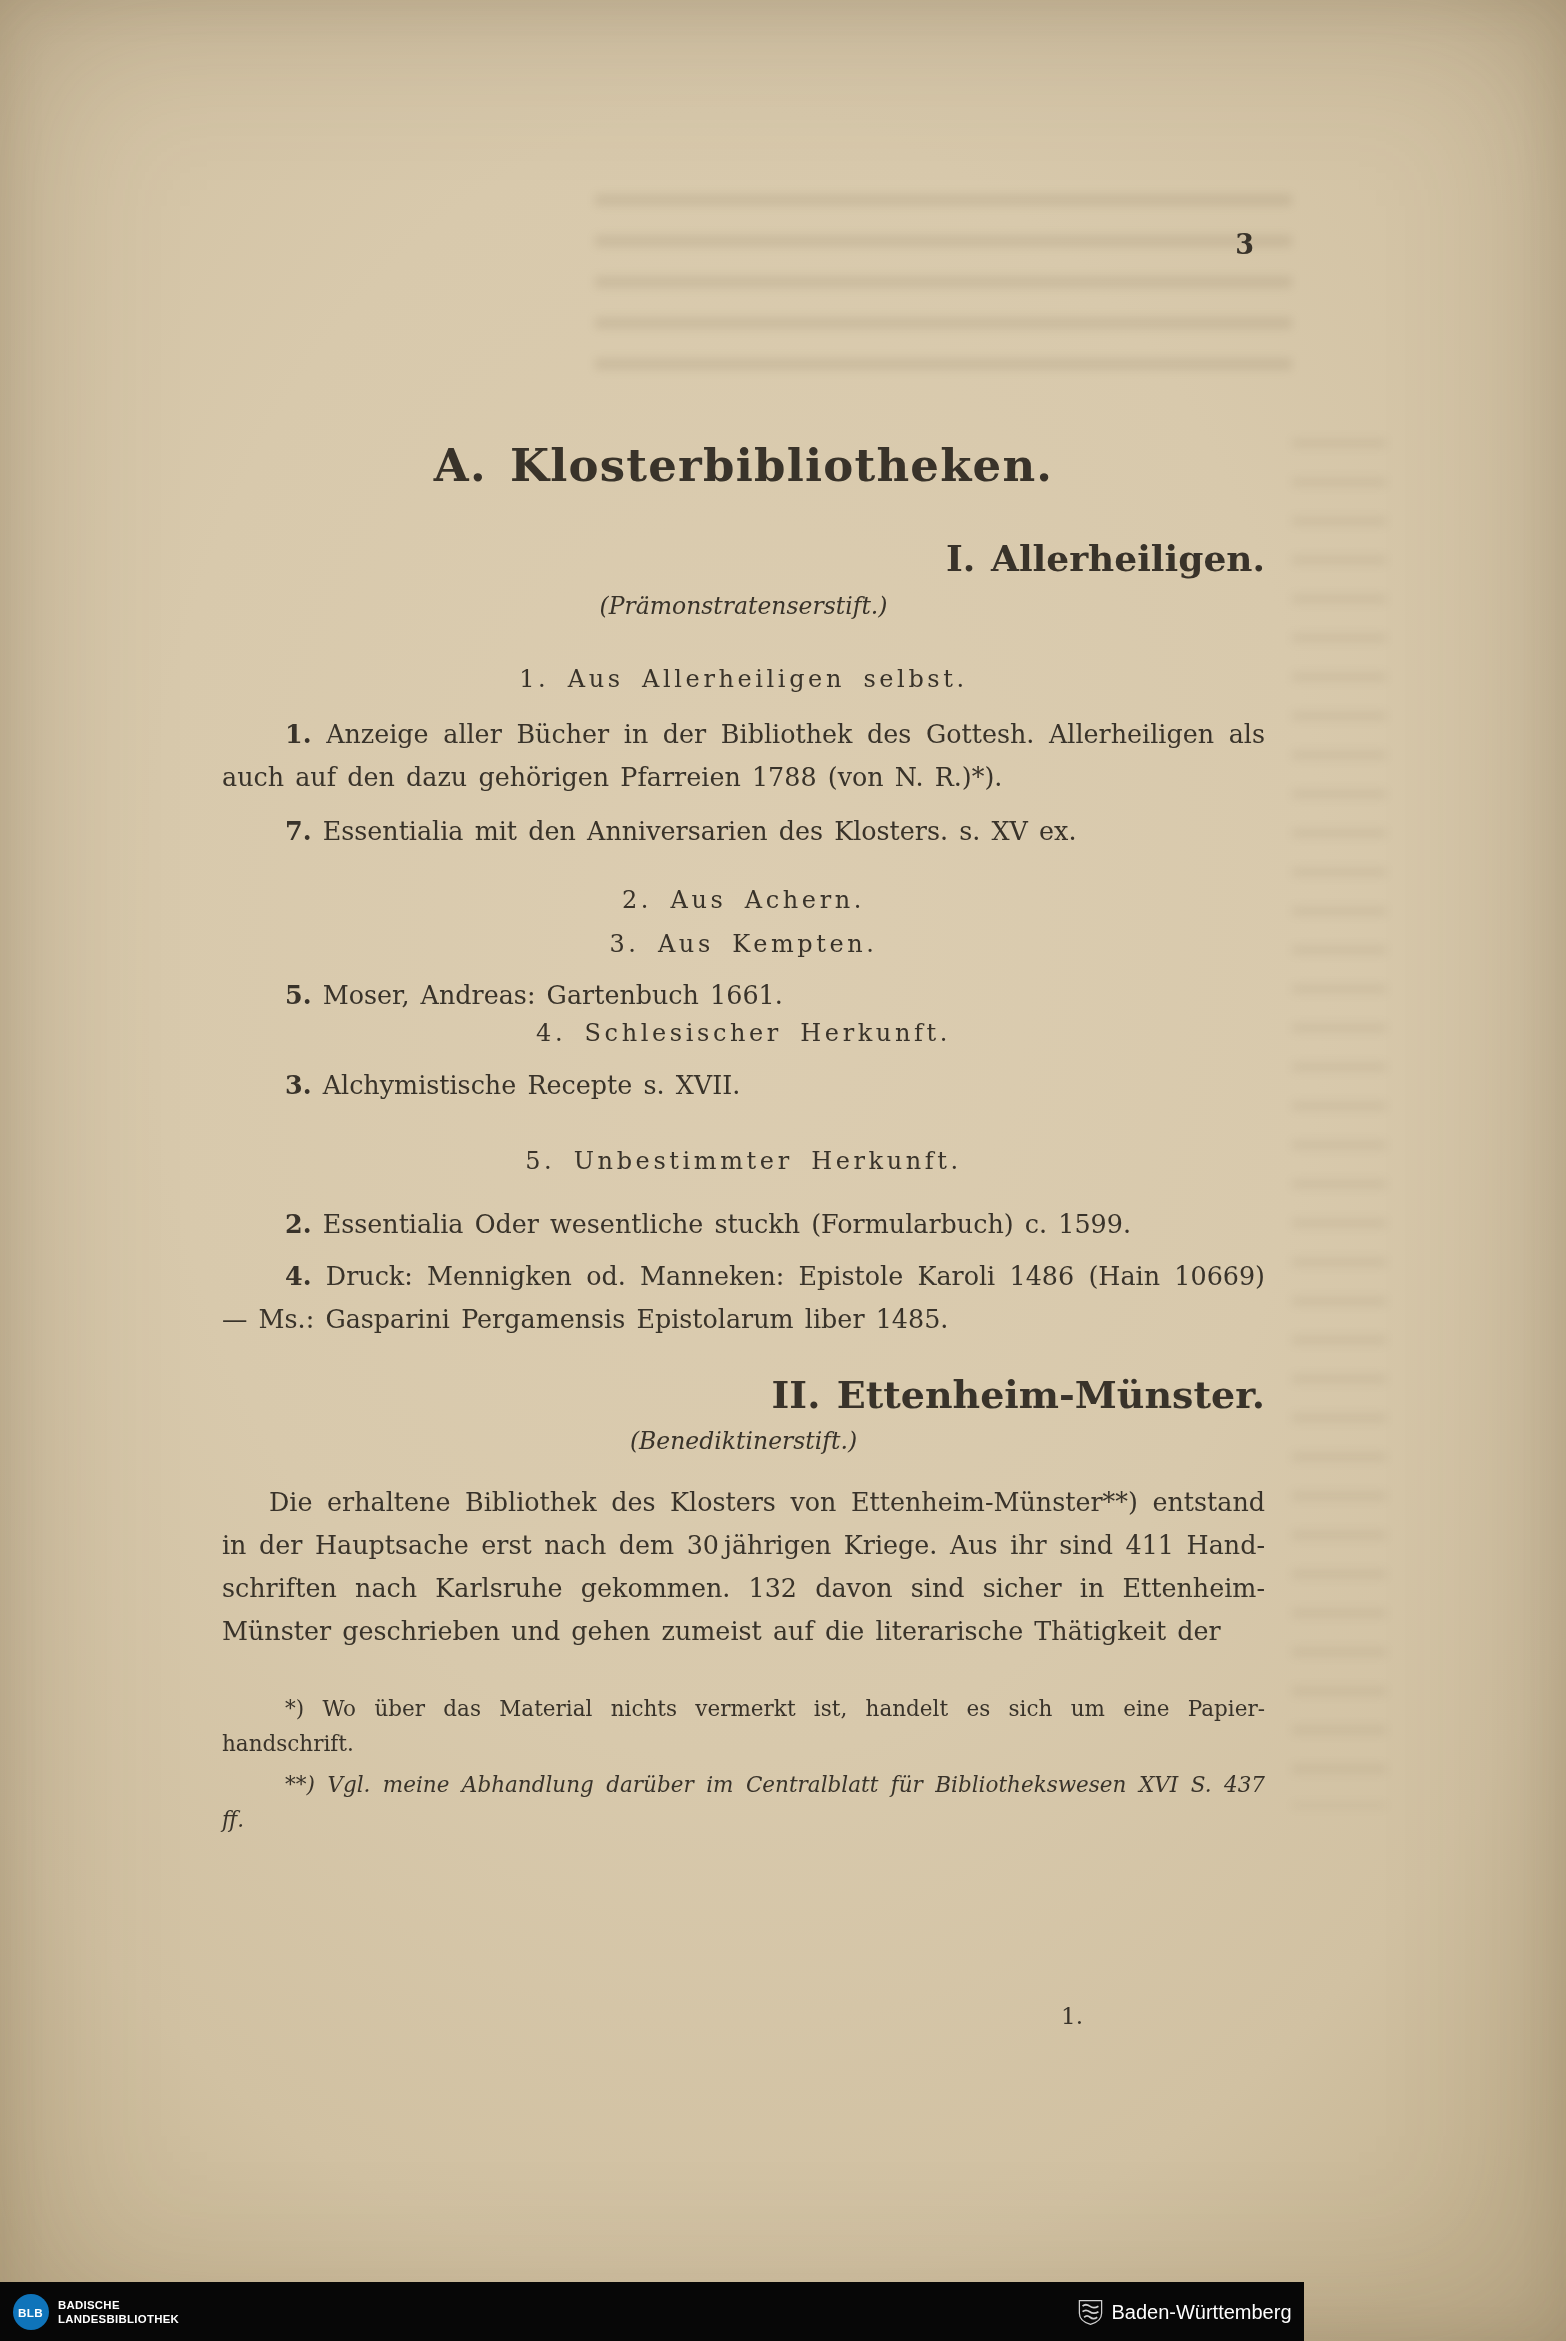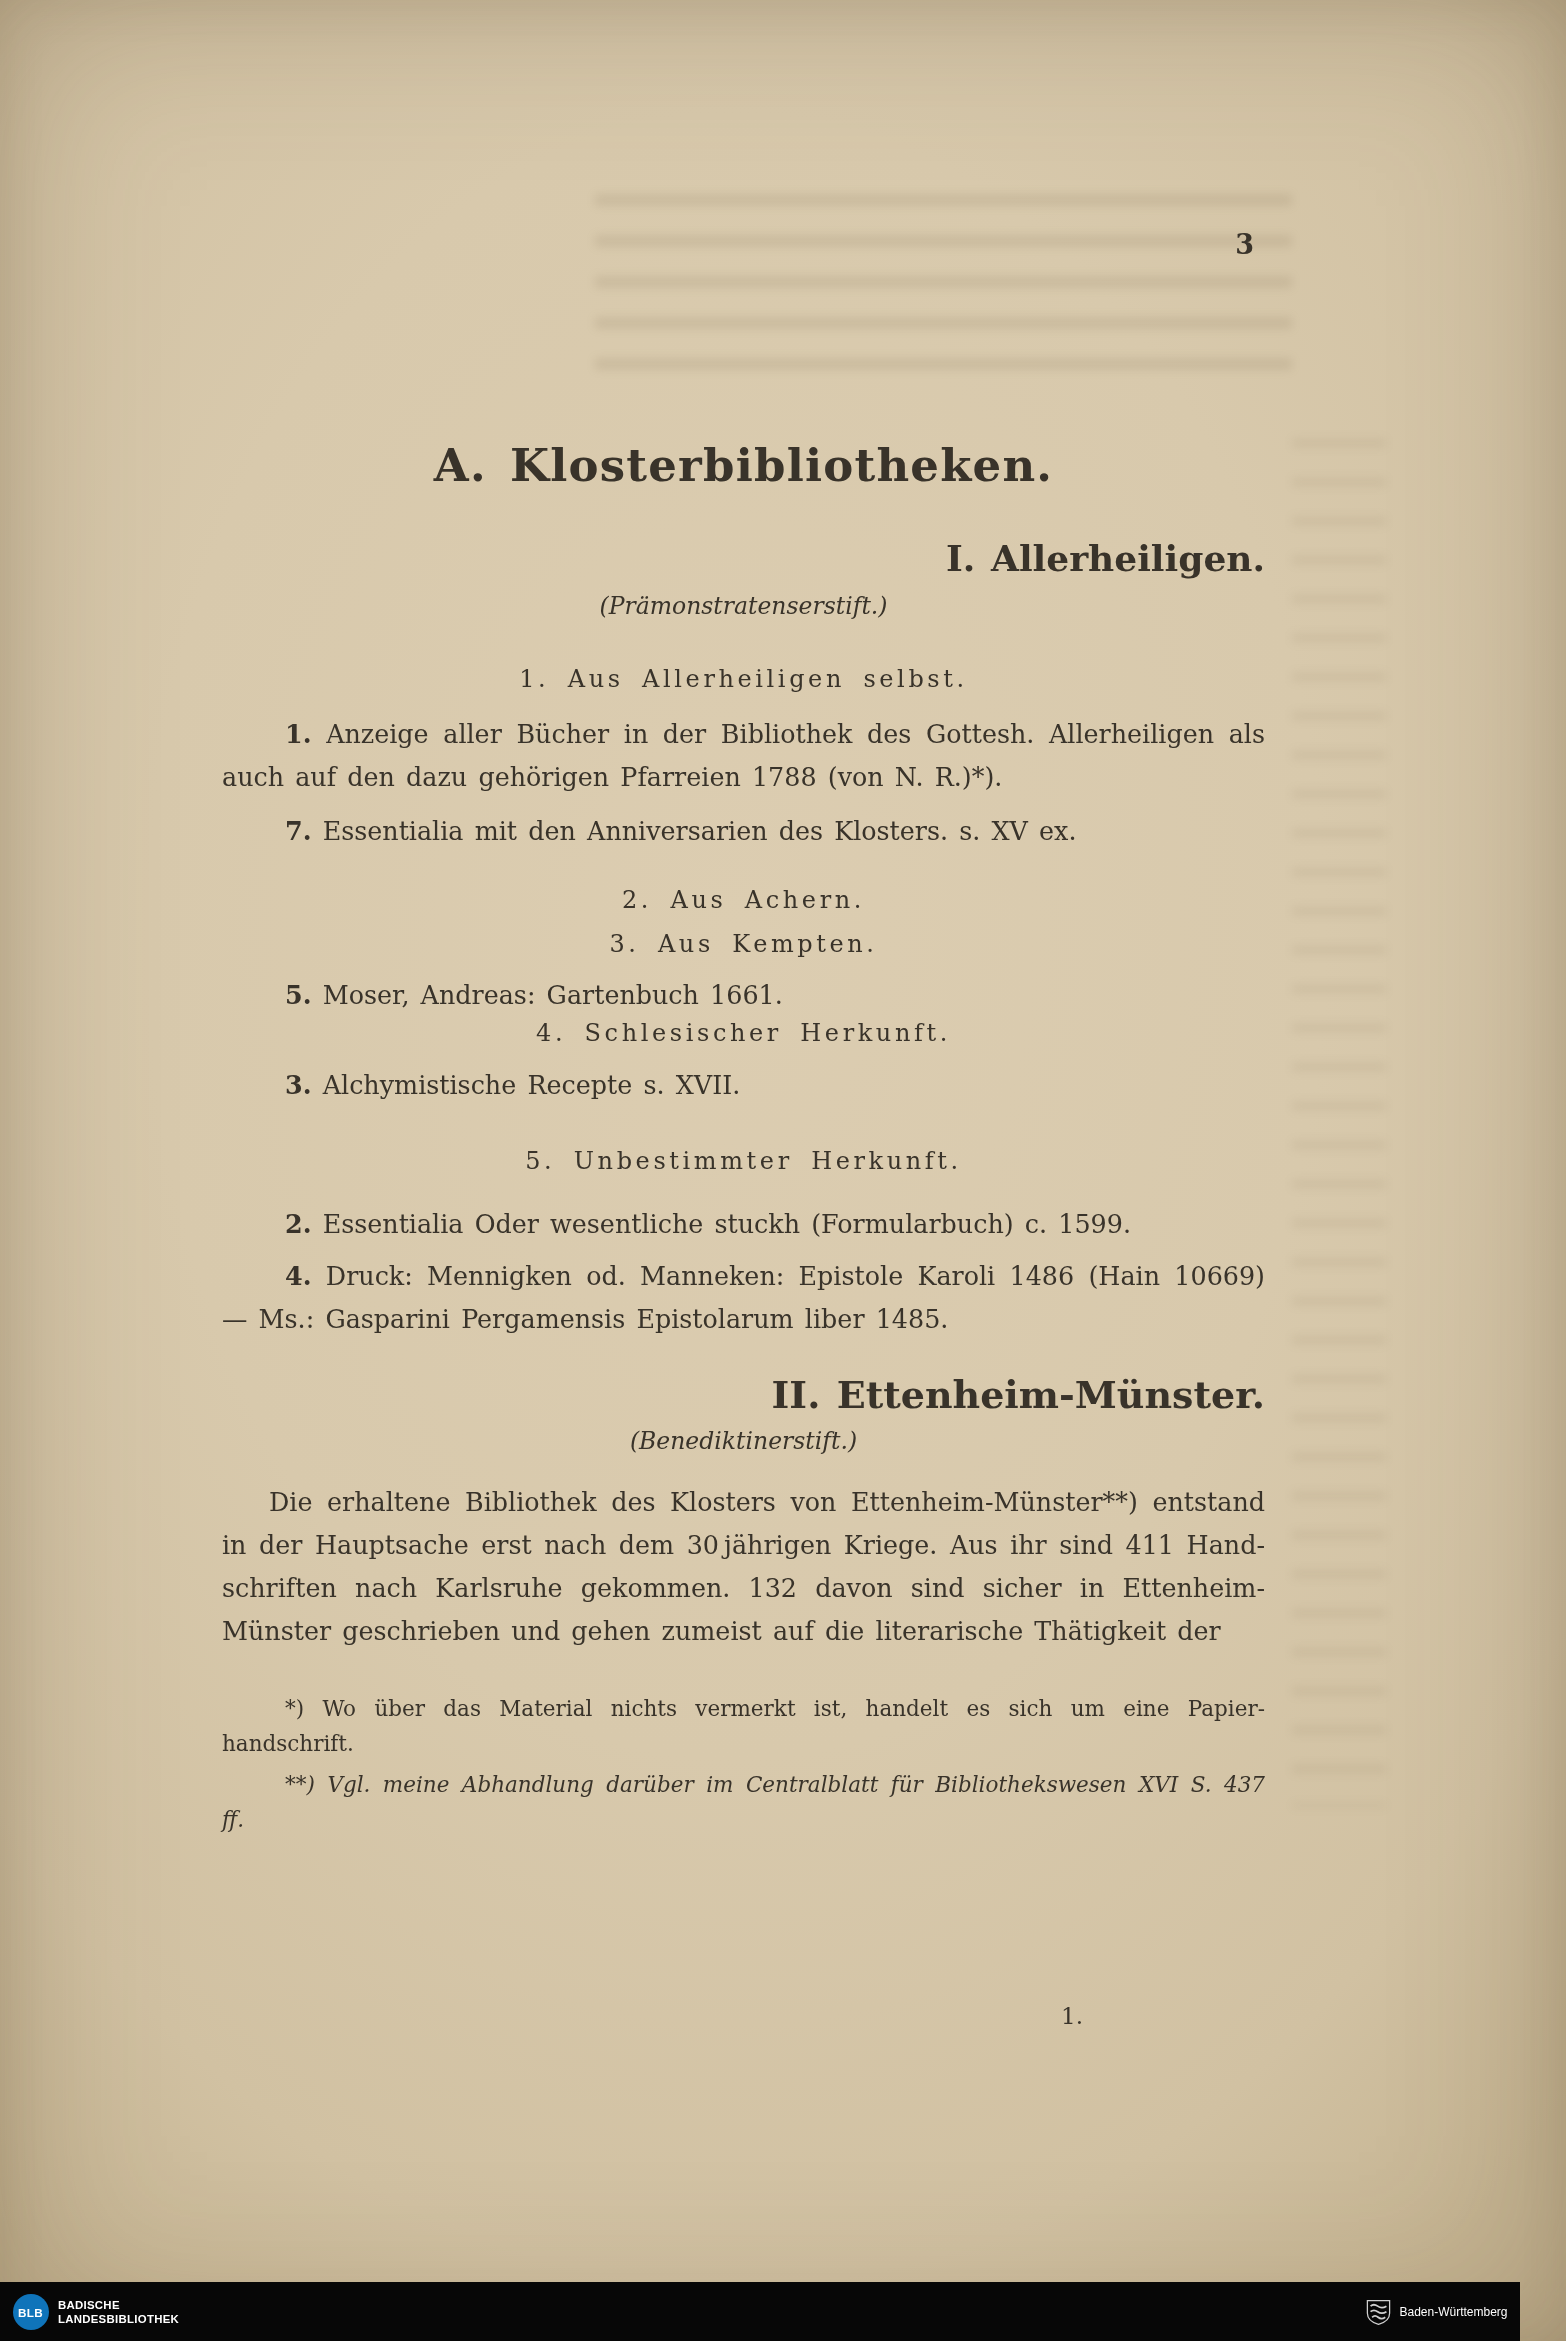--- a/index.html
+++ b/index.html
@@ -71,35 +71,35 @@
 
   .body-paragraph { margin-top:23.5px; text-indent:47px; }
 
   .footnote { font-size:21.5px; line-height:35px; text-indent:63px; }
   .fn1 { margin-top:38px; }
   .fn2 { margin-top:6px;font-style:italic; }
 
   .signature-mark { position:absolute; left:1061px; top:2003px; font-size:23px; }
 
   .footer-bar {
-    position:absolute; left:0; bottom:0; width:1520px; height:60px; z-index:2;
+    position:absolute; left:0; bottom:0; width:1304px; height:60px; z-index:2;
     background:#070707; color:#fff;
     display:flex; align-items:center; justify-content:space-between;
     padding:0 12.5px;
     font-family:"Liberation Sans","DejaVu Sans",sans-serif;
   }
   .footer-left { display:flex; align-items:center; gap:9.4px; }
   .blb-logo {
     width:36px; height:36px; border-radius:50%; background:#0f74ba;
     display:flex; align-items:center; justify-content:center;
     font-size:11.7px; font-weight:700; letter-spacing:0.4px; color:#fff;
   }
   .library-name { font-size:11.4px; font-weight:700; line-height:14px; letter-spacing:0.3px; }
   .footer-right { display:flex; align-items:center; gap:7.8px; }
-  .region-label { font-size:12px; font-weight:400; }
+  .region-label { font-size:20px; font-weight:400; }
   .coat-of-arms { display:block; }
 </style>
 </head>
 <body>
 
 <div class="page">
 
   <div class="bleed bleed-top"></div>
   <div class="bleed bleed-right"></div>
 

